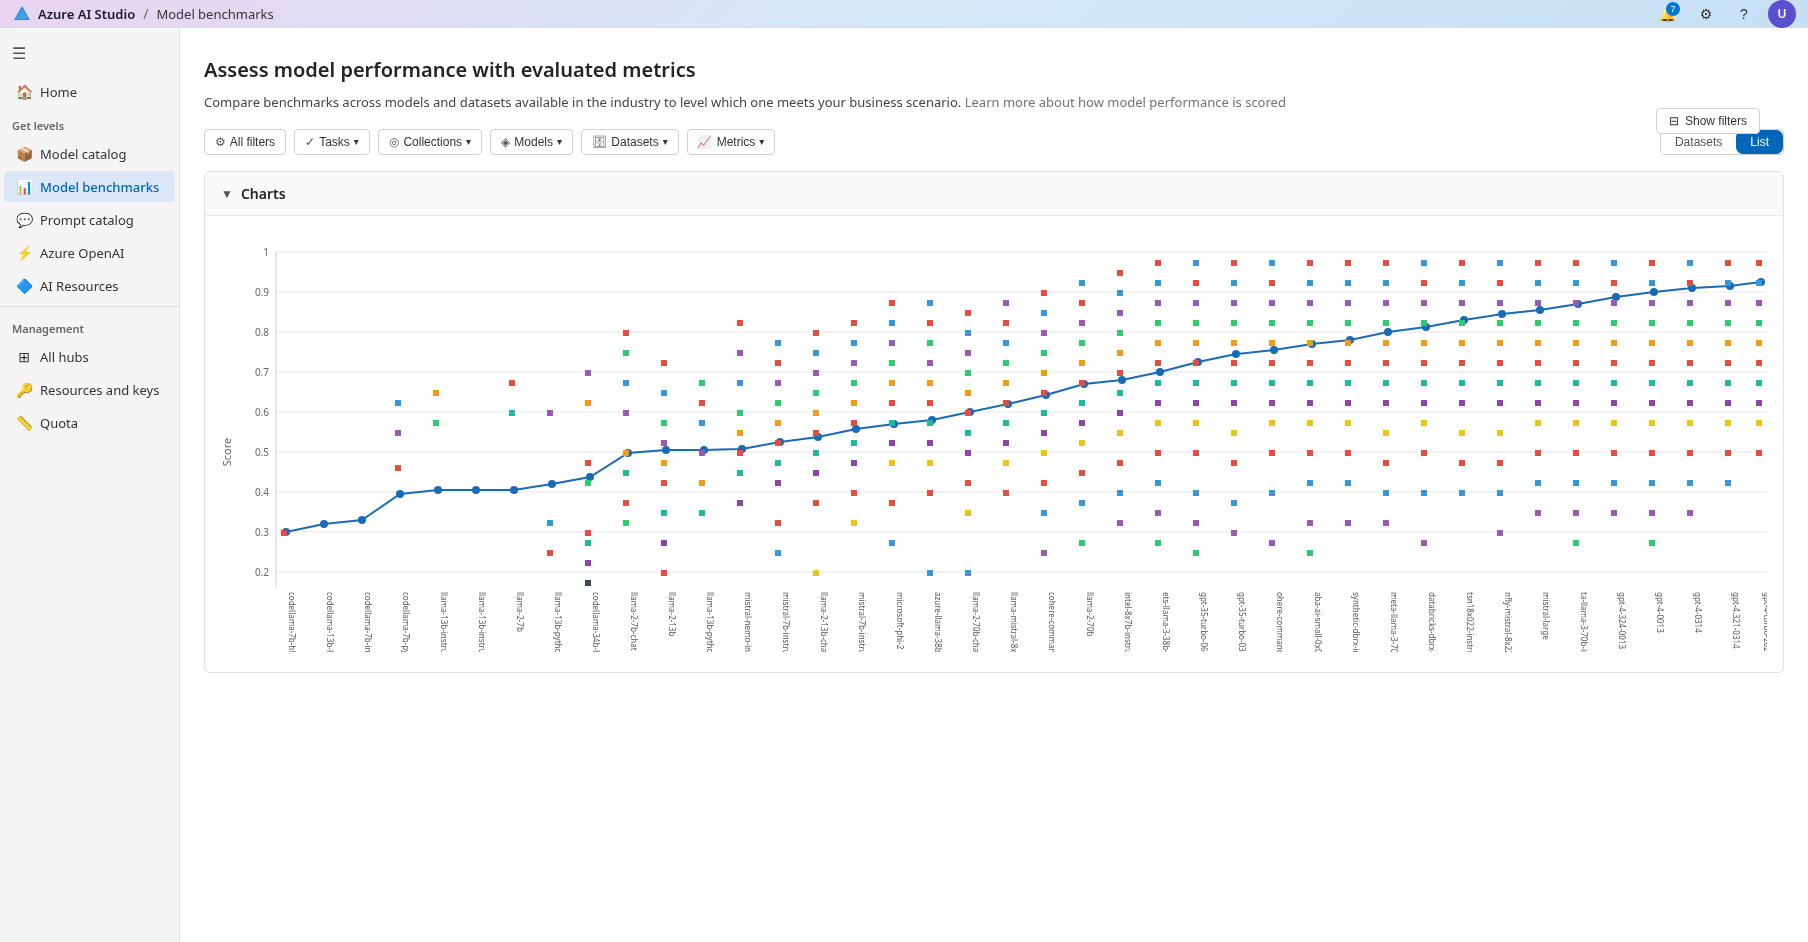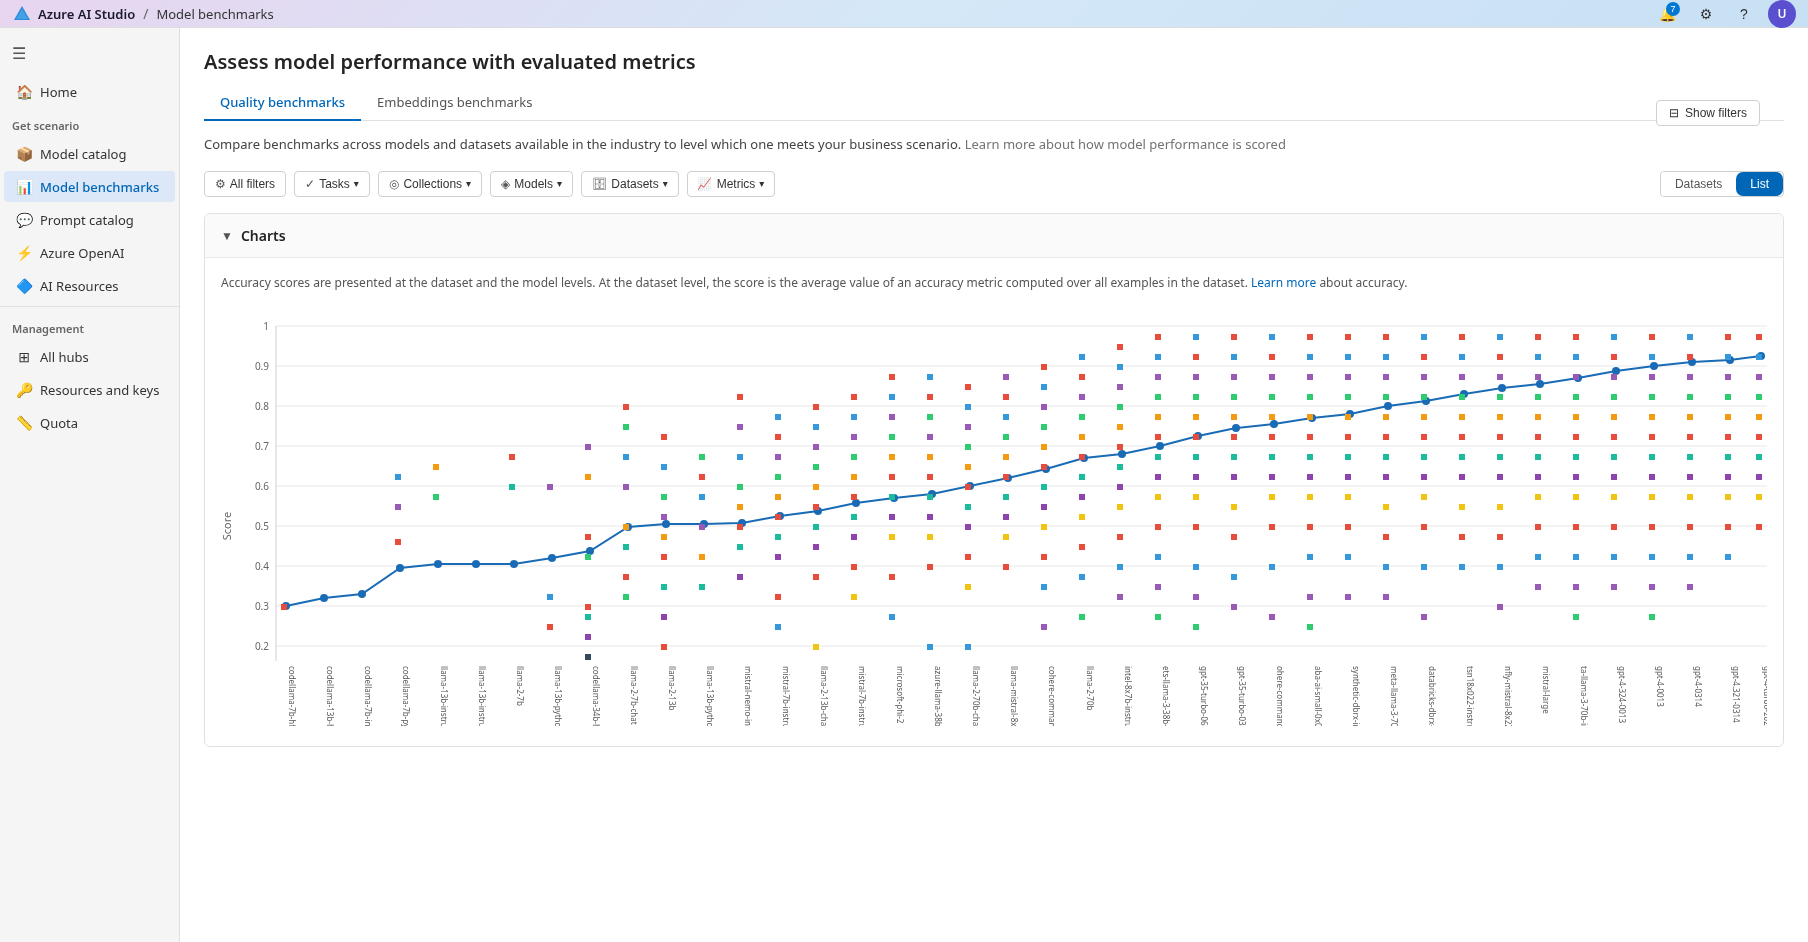--- a/index.html
+++ b/index.html
@@ -51,21 +51,21 @@
     }
     .sidebar-item.active { background: #dce7f7; color: #0067b8; font-weight: 500; }
     .sidebar-icon { font-size: 14px; width: 16px; text-align: center; flex-shrink: 0; }
     .sidebar-section { font-size: 11px; color: #666; padding: 10px 12px 4px; font-weight: 600; text-transform: none; }
     .sidebar-divider { border: none; border-top: 1px solid #e0e0e0; margin: 4px 0; }
 
     
     .main { flex: 1; display: flex; flex-direction: column; overflow: hidden; }
 
     .content-area {
-      flex: 1; overflow-y: auto; padding: 20px 24px;
+      flex: 1; overflow-y: auto; padding: 28px 24px;
     }
 
     .page-title { font-size: 20px; font-weight: 600; color: #242424; margin-bottom: 10px; }
 
     .tabs { display: flex; gap: 0; border-bottom: 1px solid #e0e0e0; margin-bottom: 14px; }
     .tab {
       padding: 8px 16px; font-size: 13px; cursor: pointer; color: #555;
       border-bottom: 2px solid transparent;
       margin-bottom: -1px;
     }
@@ -155,21 +155,21 @@
   <div class="sidebar">
     <div class="sidebar-toggle">
       <button class="sidebar-toggle-btn">☰</button>
     </div>
 
     <div class="sidebar-item">
       <span class="sidebar-icon">🏠</span>
       <span>Home</span>
     </div>
 
-    <div class="sidebar-section">Get scenario</div>
+    <div class="sidebar-section">Get levels</div>
 
     <div class="sidebar-item">
       <span class="sidebar-icon">📦</span>
       <span>Model catalog</span>
     </div>
     <div class="sidebar-item active">
       <span class="sidebar-icon">📊</span>
       <span>Model benchmarks</span>
     </div>
     <div class="sidebar-item">
@@ -206,28 +206,20 @@
     <div class="content-area">
 
       <div class="relative">
         <h1 class="page-title">Assess model performance with evaluated metrics</h1>
         <button class="show-filters-btn">
           <span>⊟</span>
           <span>Show filters</span>
         </button>
       </div>
 
-      <div class="tabs">
-        <div class="tab active">
-          <span>Quality benchmarks</span>
-        </div>
-        <div class="tab">
-          <span>Embeddings benchmarks</span>
-        </div>
-      </div>
 
       <p class="description">
         <span>Compare benchmarks across models and datasets available in the industry to level which one meets your business scenario.</span>
         <a href="#">Learn more about how model performance is scored</a>
       </p>
 
       <div class="filter-bar">
         <button class="filter-btn">
           <span class="btn-icon">⚙</span>
           <span>All filters</span>
@@ -266,25 +258,20 @@
           </button>
         </div>
       </div>
 
       <div class="charts-section">
         <div class="charts-header">
           <span class="charts-header-icon">▼</span>
           <span class="charts-header-title">Charts</span>
         </div>
         <div class="charts-body">
-          <p class="chart-desc">
-            <span>Accuracy scores are presented at the dataset and the model levels. At the dataset level, the score is the average value of an accuracy metric computed over all examples in the dataset.</span>
-            <a href="#">Learn more</a>
-            <span>about accuracy.</span>
-          </p>
 
           <div class="chart-container">
             <svg width="1560" height="420" viewBox="0 0 1560 420">
 
               <text x="10" y="220" font-size="11" fill="#666" transform="rotate(-90,10,220)" text-anchor="middle">Score</text>
 
               <line x1="55" y1="20" x2="1550" y2="20" stroke="#e8e8e8" stroke-width="1"></line>
               <text x="48" y="24" font-size="10" fill="#666" text-anchor="end">1</text>
 
               <line x1="55" y1="60" x2="1550" y2="60" stroke="#e8e8e8" stroke-width="1"></line>

